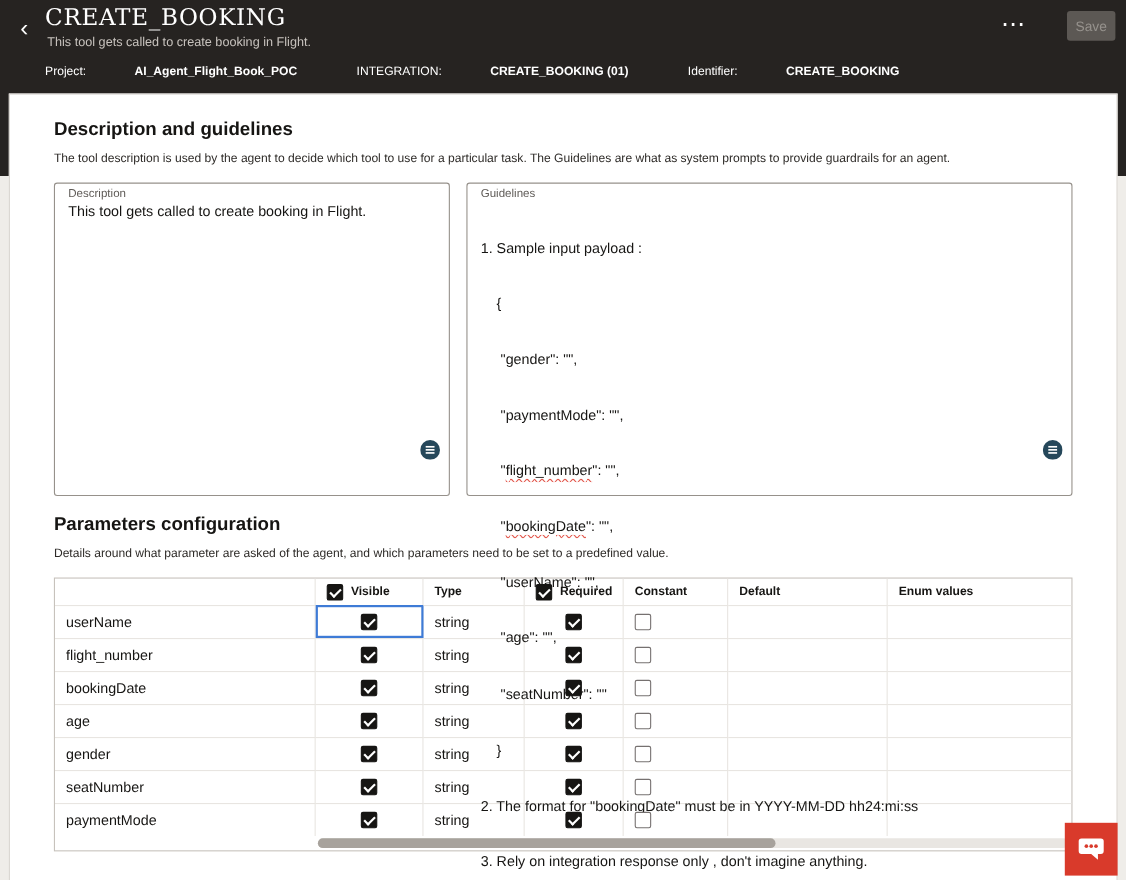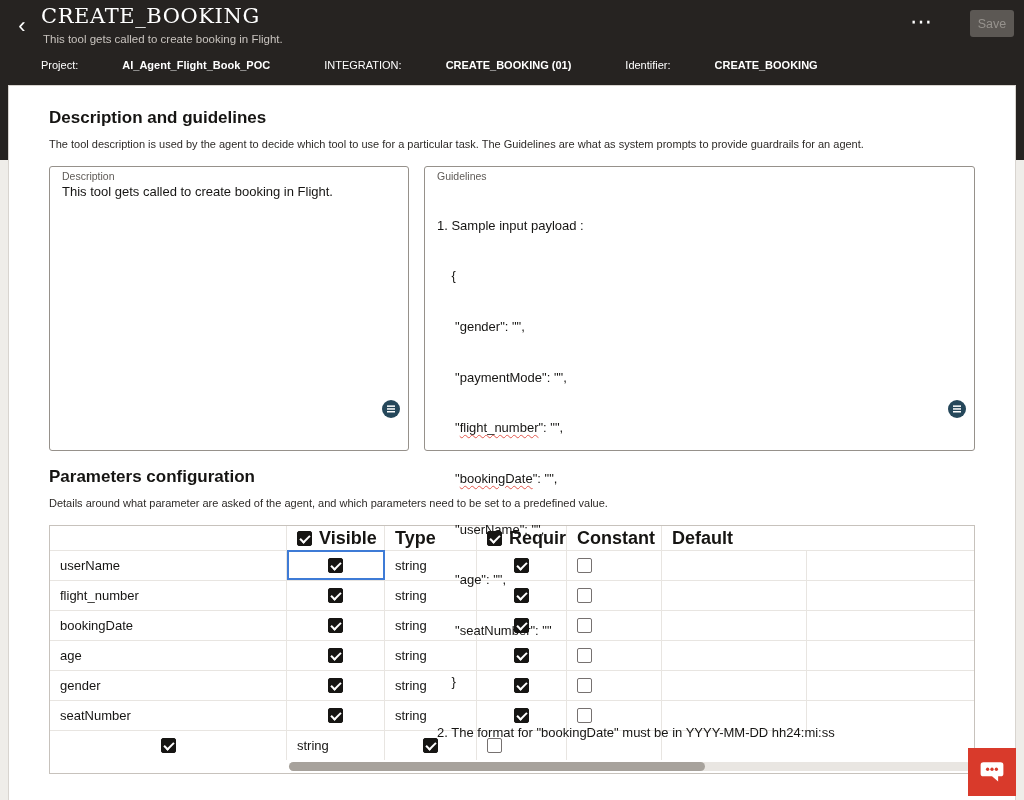--- a/index.html
+++ b/index.html
@@ -54,21 +54,21 @@
   
   .params-title{margin-top:16px;}
   .ptable{margin-top:14px;border:1px solid #c7c2bc;background:#fff;}
   .grid-row{display:grid;grid-template-columns:237px 98px 92px 90px 95px 145px auto;}
   .thead-row{height:24px;}
   .trow{height:30px;}
   .cell{display:flex;align-items:center;padding:0 10px;border-right:1px solid #e8e5e1;
     font-size:13px;overflow:hidden;white-space:nowrap;}
   .cell:last-child{border-right:none;}
   .trow .cell{border-top:1px solid #e8e5e1;}
-  .th{font-weight:700;font-size:18px;color:#161513;gap:7px;}
+  .th{font-weight:700;font-size:11px;color:#161513;gap:7px;}
   .cb-center{justify-content:center;}
   .cb-left{justify-content:flex-start;}
   .checkbox{display:inline-block;position:relative;width:15px;height:15px;border:1px solid #767170;
     border-radius:2px;background:#fff;flex:none;cursor:pointer;}
   .checkbox.checked{background:#161513;border-color:#161513;}
   .checkbox.checked::after{content:"";position:absolute;left:4px;top:1px;width:4px;height:8px;
     border:solid #fff;border-width:0 2px 2px 0;transform:rotate(45deg);}
   .cell-focus{outline:2px solid var(--focus-blue);outline-offset:-2px;}
 
   .scrollbar-row{height:13px;display:flex;align-items:center;}
@@ -132,20 +132,21 @@
           <div class="gl-line"><span>    {</span><span class="squiggle"></span><span></span></div>
           <div class="gl-line"><span>     "gender": "",</span><span class="squiggle"></span><span></span></div>
           <div class="gl-line"><span>     "paymentMode": "",</span><span class="squiggle"></span><span></span></div>
           <div class="gl-line"><span>     "</span><span class="squiggle">flight_number</span><span>": "",</span></div>
           <div class="gl-line"><span>     "</span><span class="squiggle">bookingDate</span><span>": "",</span></div>
           <div class="gl-line"><span>     "userName": "",</span><span class="squiggle"></span><span></span></div>
           <div class="gl-line"><span>     "age": "",</span><span class="squiggle"></span><span></span></div>
           <div class="gl-line"><span>     "seatNumber": ""</span><span class="squiggle"></span><span></span></div>
           <div class="gl-line"><span>    }</span><span class="squiggle"></span><span></span></div>
           <div class="gl-line"><span>2. The format for "bookingDate" must be in YYYY-MM-DD hh24:mi:ss</span><span class="squiggle"></span><span></span></div>
+          <div class="gl-line"><span>3. Rely on integration response only , don't imagine anything.</span><span class="squiggle"></span><span></span></div>
         </div>
         <span class="grip">
           <svg width="18" height="18" viewBox="0 0 18 18">
             <circle cx="9" cy="9" r="9" fill="#25475a"></circle>
             <rect x="5" y="5.4" width="8" height="1.5" fill="#fff"></rect>
             <rect x="5" y="8.2" width="8" height="1.5" fill="#fff"></rect>
             <rect x="5" y="11" width="8" height="1.5" fill="#fff"></rect>
           </svg>
         </span>
       </div>
@@ -162,20 +163,21 @@
           <span class="checkbox checked"></span>
           <span>Visible</span>
         </div>
         <div class="cell th">Type</div>
         <div class="cell th">
           <span class="checkbox checked"></span>
           <span>Required</span>
         </div>
         <div class="cell th">Constant</div>
         <div class="cell th">Default</div>
+        <div class="cell th">Enum values</div>
       </div>
 
       <div class="grid-row trow">
         <div class="cell">userName</div>
         <div class="cell cb-center cell-focus">
             <span class="checkbox checked"></span>
           </div>
         <div class="cell">string</div>
         <div class="cell cb-center">
             <span class="checkbox checked"></span>
@@ -261,20 +263,21 @@
             <span class="checkbox checked"></span>
           </div>
         <div class="cell cb-left">
             <span class="checkbox"></span>
           </div>
         <div class="cell"></div>
         <div class="cell"></div>
       </div>
 
       <div class="grid-row trow">
+        <div class="cell">paymentMode</div>
         <div class="cell cb-center">
             <span class="checkbox checked"></span>
           </div>
         <div class="cell">string</div>
         <div class="cell cb-center">
             <span class="checkbox checked"></span>
           </div>
         <div class="cell cb-left">
             <span class="checkbox"></span>
           </div>

